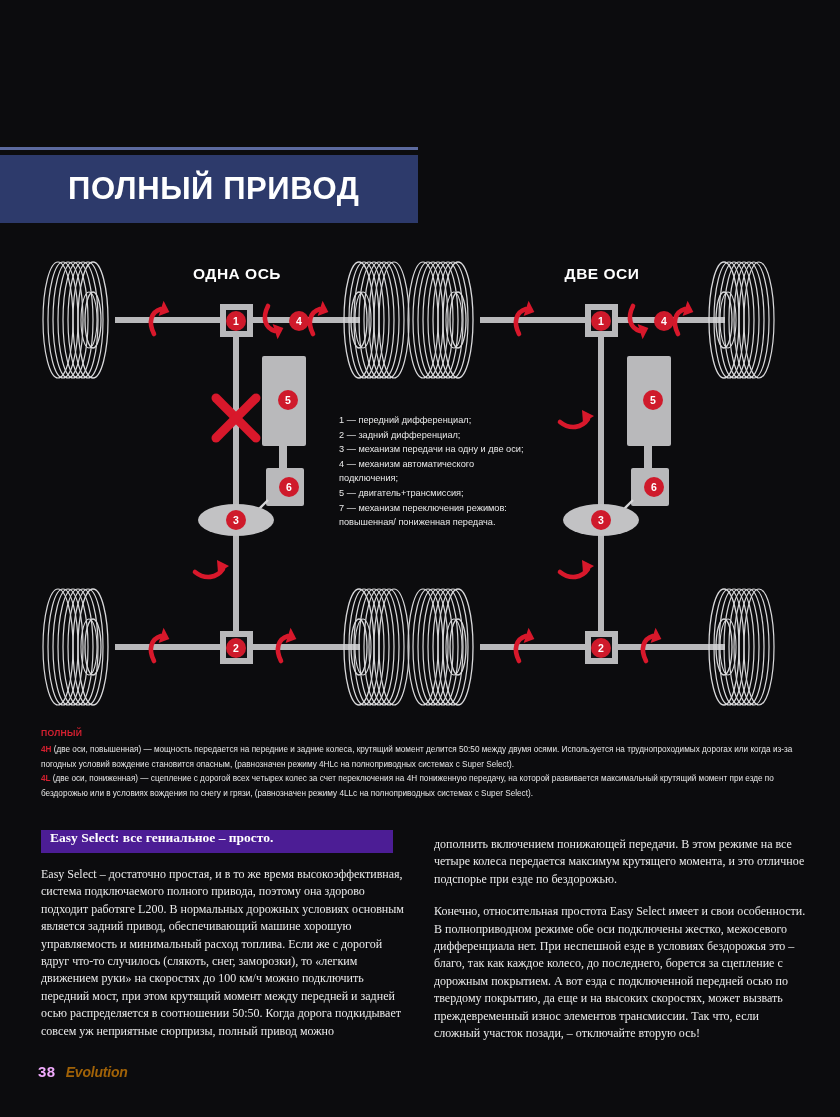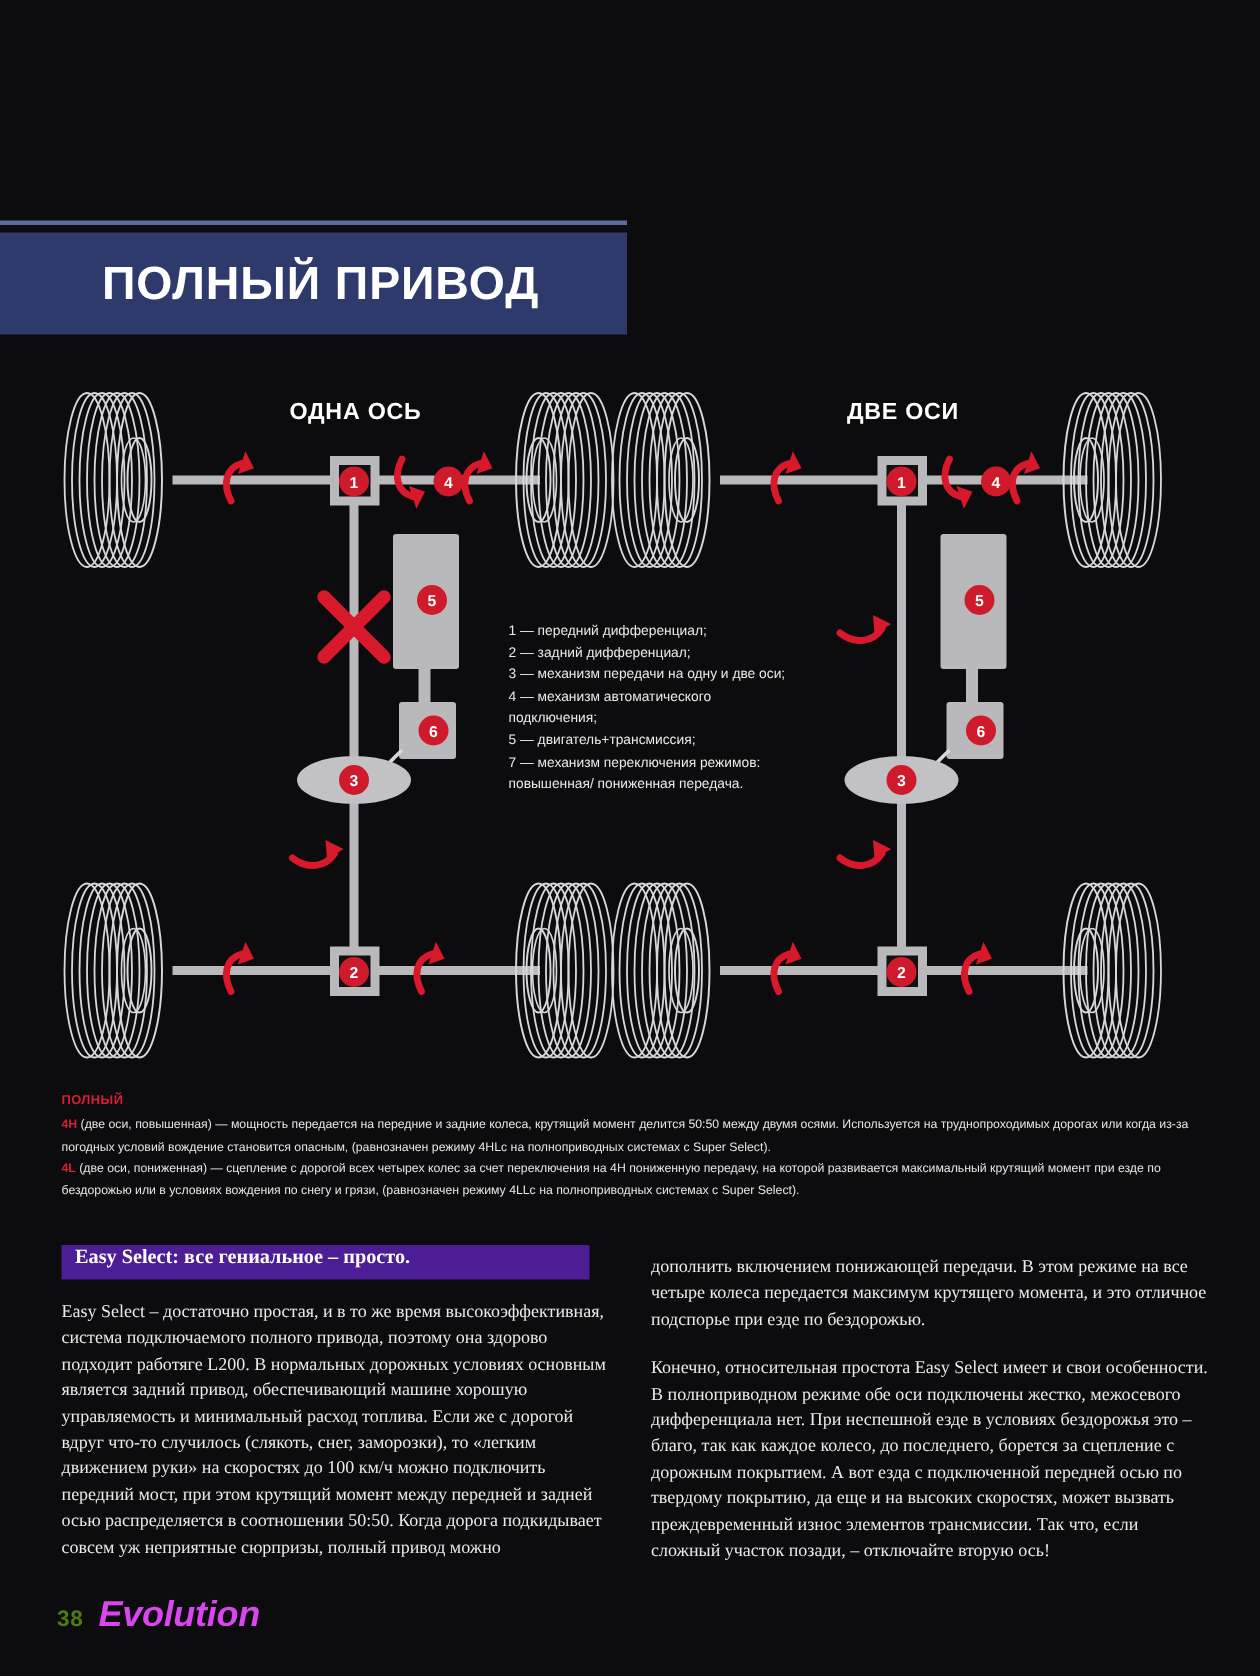--- a/index.html
+++ b/index.html
@@ -70,23 +70,23 @@
     position:absolute;
     font-family:"Liberation Serif", serif;
     color:#ebebeb;font-size:12px;line-height:17.4px;
   }
   .col-left{left:41px;top:866px;width:372px;}
   .col-right{left:434px;top:836px;width:372px;}
   .col p{margin:0 0 15px 0;}
 
   
   .footer{position:absolute;left:38px;top:1063px;display:flex;align-items:baseline;}
-  .folio{color:#4d7c0f;font-size:15px;font-weight:bold;letter-spacing:0.5px;}
+  .folio{color:#f0abfc;font-size:15px;font-weight:bold;letter-spacing:0.5px;}
   .brand{
-    color:#d946ef;font-size:24px;font-weight:bold;font-style:italic;
+    color:#a16207;font-size:14px;font-weight:bold;font-style:italic;
     margin-left:10px;letter-spacing:-0.2px;
     font-family:"Liberation Sans", sans-serif;
   }
 </style>
 </head>
 <body>
 
 <div class="page">
 
   <div class="banner-accent"></div>

